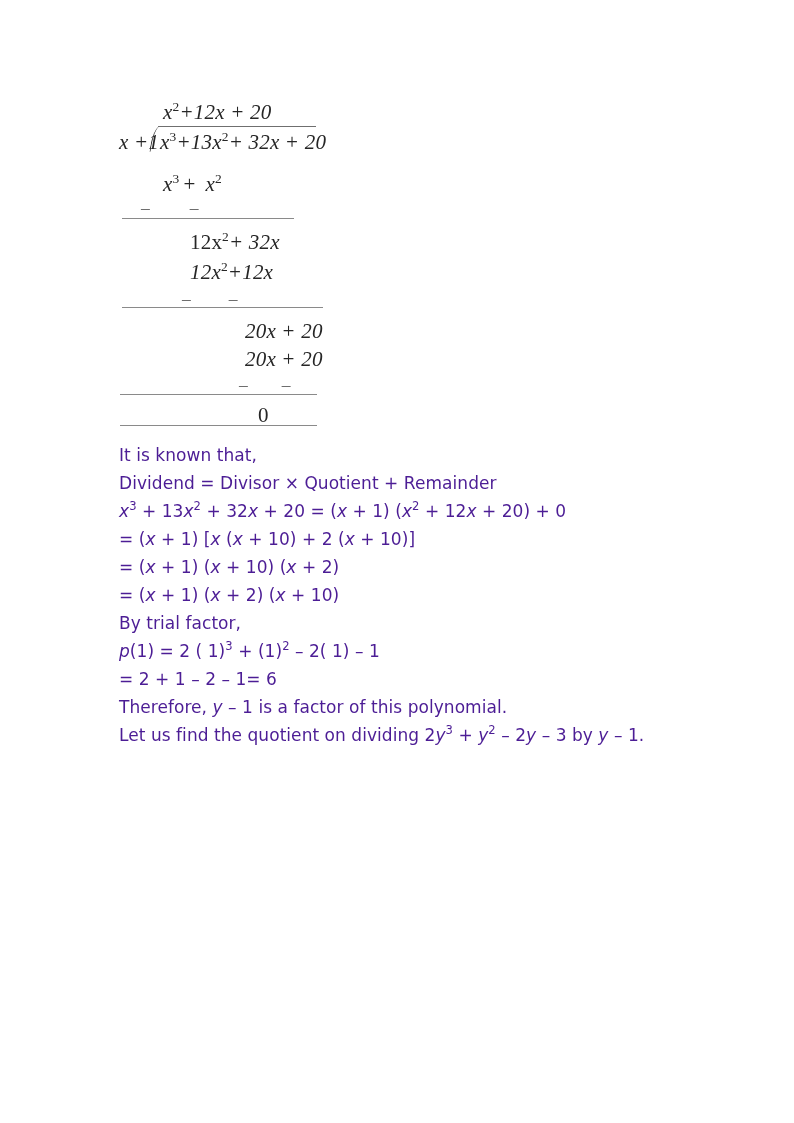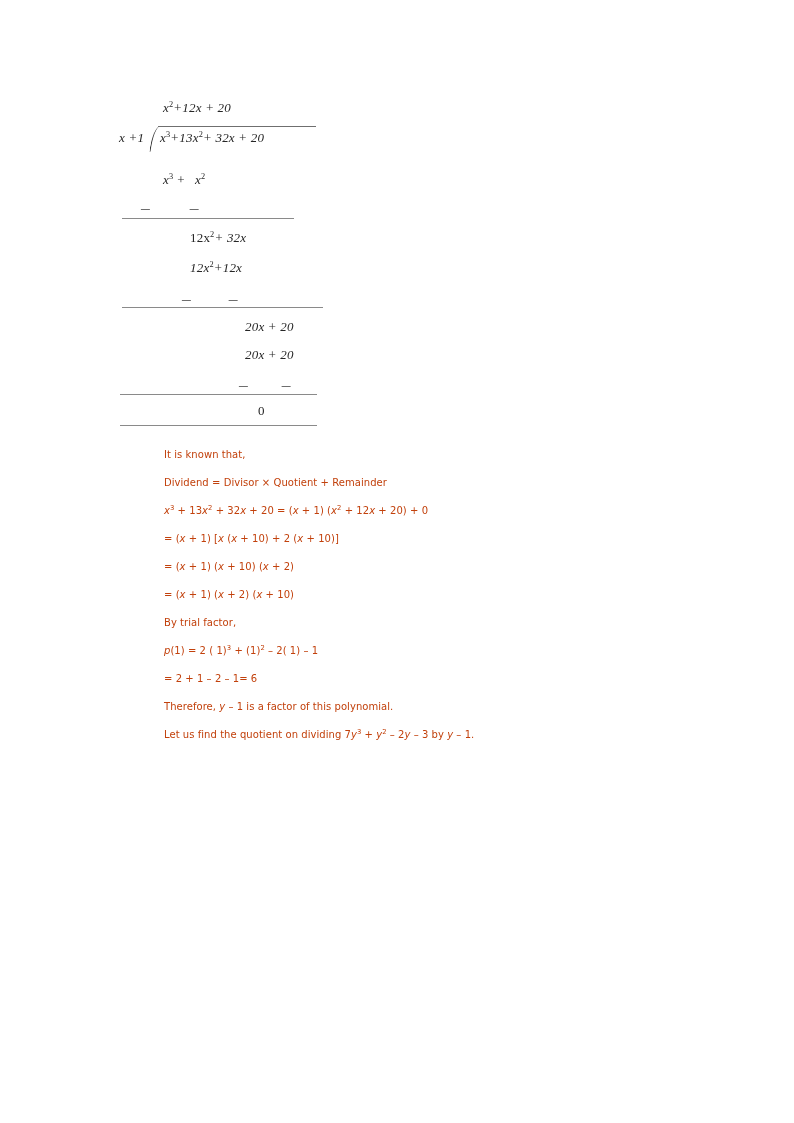--- a/index.html
+++ b/index.html
@@ -30,21 +30,21 @@
     left: 119px;
     top: 100px;
     width: 340px;
     height: 335px;
     font-family: "Liberation Serif", "DejaVu Serif", serif;
     color: #262626;
   }
   .div-row {
     position: absolute;
     white-space: nowrap;
-    font-size: 13px;
+    font-size: 21px;
     letter-spacing: 0.2px;
   }
   .mi { font-style: italic; }
   .supn {
     font-size: 0.64em;
     vertical-align: super;
     font-style: normal;
     line-height: 0;
   }
   .rule {
@@ -83,26 +83,25 @@
 
   
   .prose {
     position: absolute;
     left: 119px;
     top: 441px;
     width: 620px;
   }
   .line {
     font-family: "DejaVu Sans", sans-serif;
-    font-size: 10px;
+    font-size: 17px;
     line-height: 28px;
-    color: #c2410c;
+    color: #4c1d95;
     white-space: nowrap;
     letter-spacing: 0.05px;
-    margin-left: 45px;
   }
   .line .mi { font-style: italic; }
   .line .supn {
     font-size: 0.68em;
     vertical-align: super;
     line-height: 0;
     font-style: normal;
   }
 </style>
 </head>
@@ -189,16 +188,16 @@
 
 
     <div class="line">By trial factor,</div>
 
     <div class="line"><span class="mi">p</span><span>(1) = 2 ( 1)</span><span class="supn">3</span><span> + (1)</span><span class="supn">2</span><span> – 2( 1) – 1</span></div>
 
     <div class="line">= 2 + 1 – 2 – 1= 6</div>
 
     <div class="line"><span>Therefore, </span><span class="mi">y</span><span> – 1 is a factor of this polynomial.</span></div>
 
-    <div class="line"><span>Let us find the quotient on dividing 7</span><span class="mi">y</span><span class="supn">3</span><span> + </span><span class="mi">y</span><span class="supn">2</span><span> – 2</span><span class="mi">y</span><span> – 3 by </span><span class="mi">y</span><span> – 1.</span></div>
+    <div class="line"><span>Let us find the quotient on dividing 2</span><span class="mi">y</span><span class="supn">3</span><span> + </span><span class="mi">y</span><span class="supn">2</span><span> – 2</span><span class="mi">y</span><span> – 3 by </span><span class="mi">y</span><span> – 1.</span></div>
 
   </div>
 </div>
 
 </body></html>

